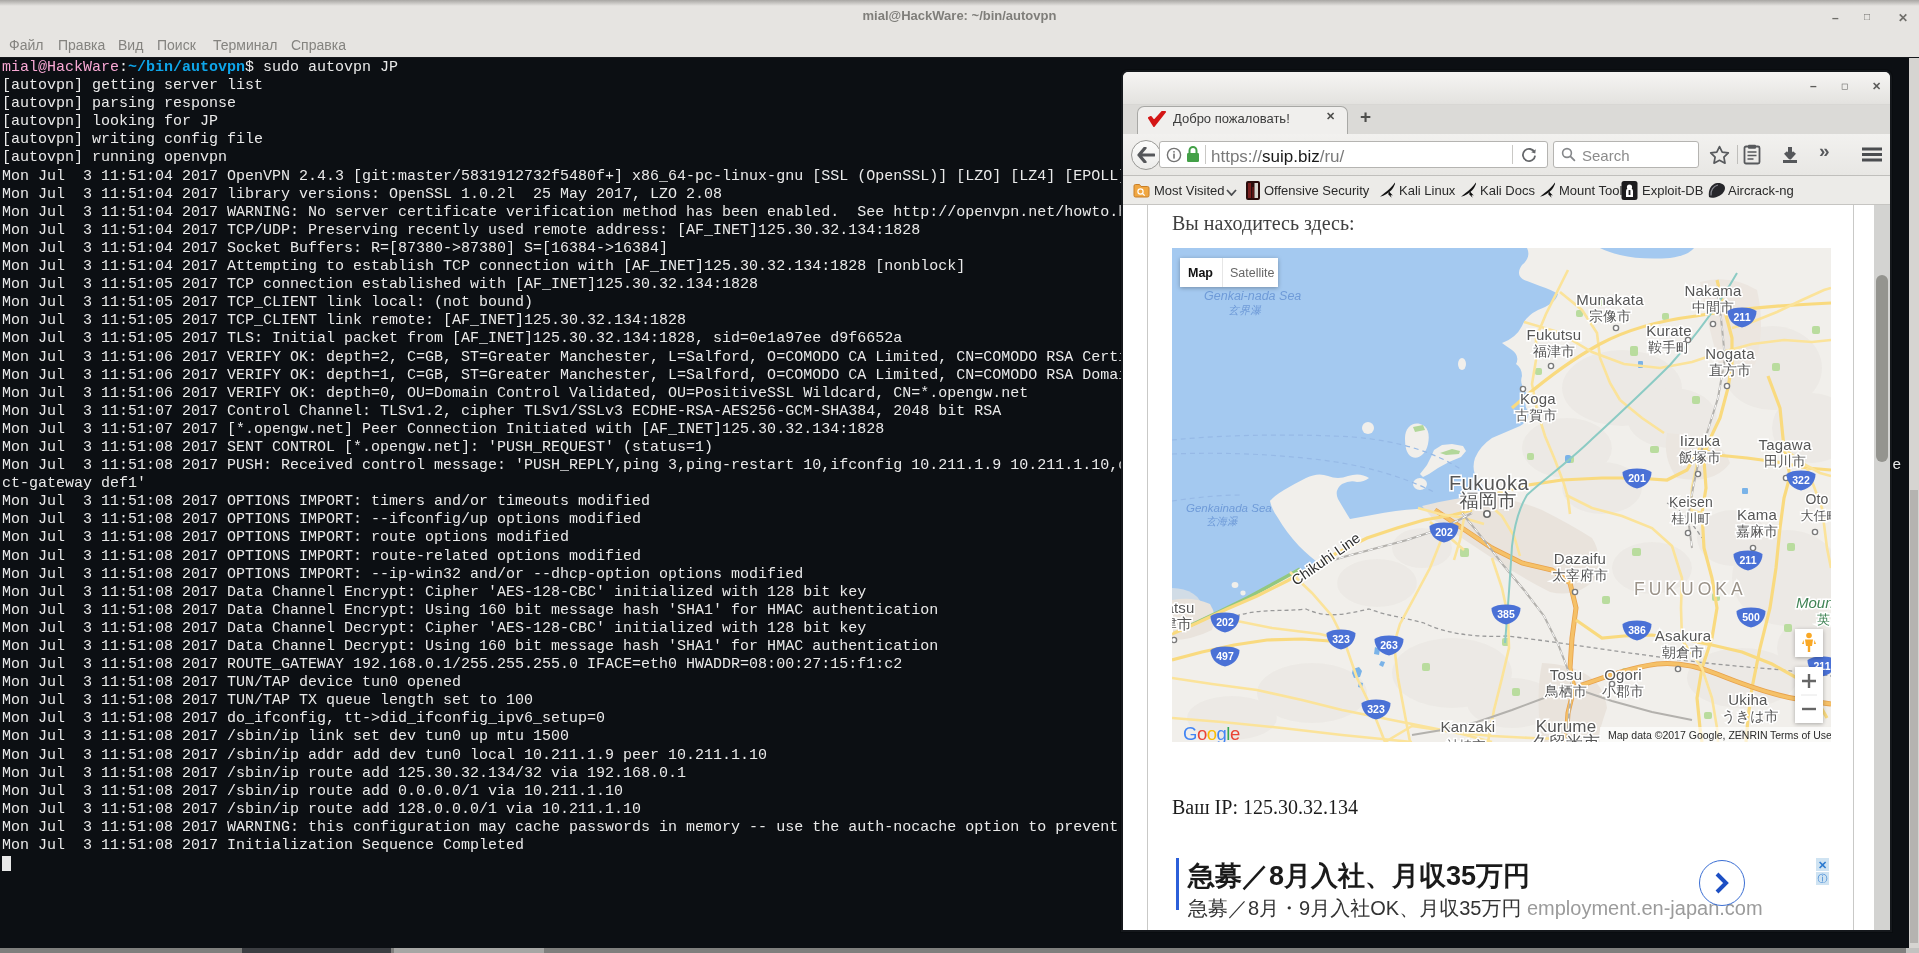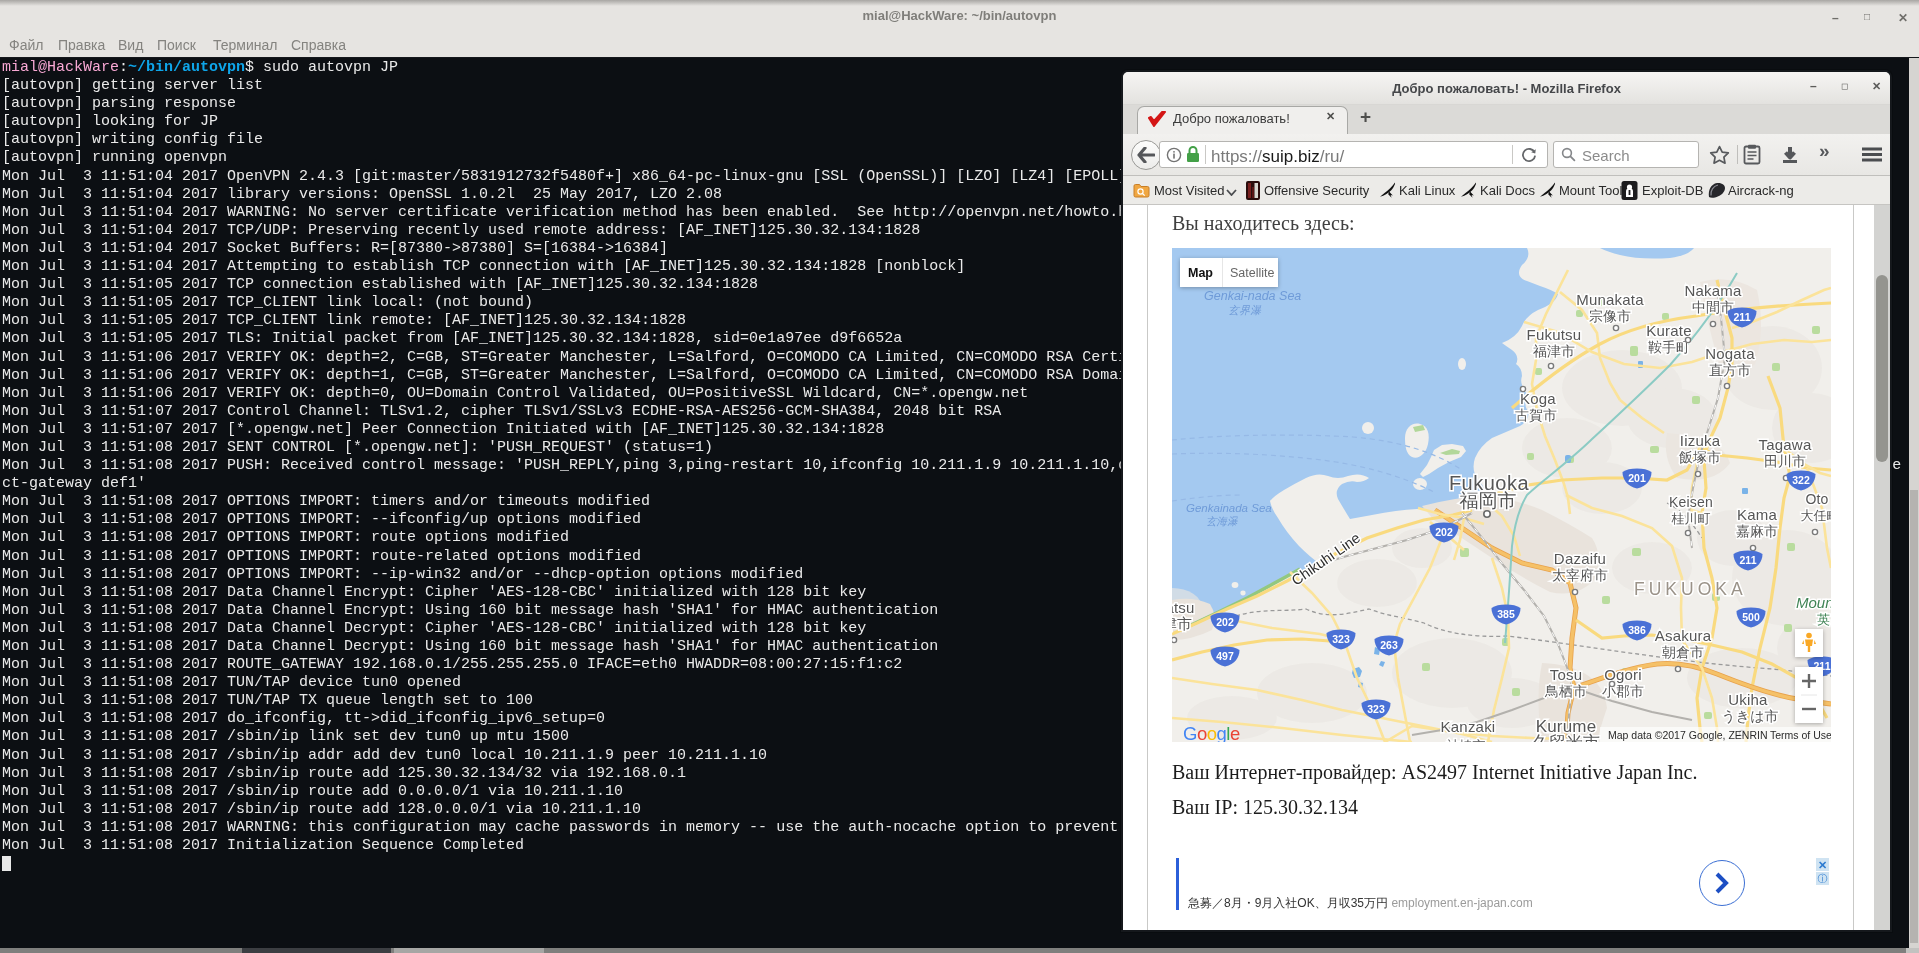--- a/index.html
+++ b/index.html
@@ -81,21 +81,20 @@
     <div id="tthumb"></div>
   </div>
 <div id="taskbar">
 <div style="position:absolute;left:242px;top:0;width:149px;height:5px;background:#3c3e42"></div>
 <div style="position:absolute;left:394px;top:0;width:150px;height:5px;background:#a6a6a4"></div>
 <div style="position:absolute;left:1906px;top:0;width:13px;height:5px;background:#c2c2c0"></div>
 </div>
 
 <div id="ffwin" style="position:absolute;left:1121px;top:70px;width:771px;height:862px;border:2px solid #15181c;border-radius:7px 7px 0 0;background:#ececea;box-shadow:0 0 0 1px rgba(0,0,0,.2)">
  <div id="fftitle" style="position:absolute;left:0;top:0;width:767px;height:33px;background:linear-gradient(#f6f5f3,#e3e2df);border-radius:6px 6px 0 0;border-bottom:1px solid #d8d7d4">
-  <div style="position:absolute;left:0;top:9px;width:100%;text-align:center;font-size:13px;font-weight:bold;color:#45474a">Добро пожаловать! - Mozilla Firefox</div>
   <span style="position:absolute;left:687px;top:7px;font-size:12px;font-weight:bold;color:#5c5c5a">–</span>
   <span style="position:absolute;left:718px;top:9px;font-size:9px;color:#5c5c5a">◻</span>
   <span style="position:absolute;left:749px;top:8px;font-size:11px;font-weight:bold;color:#5c5c5a">✕</span>
  </div>
  <div id="fftabs" style="position:absolute;left:0;top:33px;width:767px;height:29px;background:#dbdad7">
   <div style="position:absolute;left:14px;top:1px;width:211px;height:28px;background:#f0efed;border:1px solid #a8a8a5;border-bottom:none;border-radius:7px 7px 0 0"></div>
   <svg style="position:absolute;left:24px;top:6px" width="20" height="17" viewBox="0 0 20 17">
         <path d="M2,7 L7,15 L18,1 L16,0 L7,10 L4,6 Z" fill="#d41616" stroke="#d41616" stroke-width="2" stroke-linejoin="round"></path>
       </svg>
   <span style="position:absolute;left:50px;top:6px;font-size:13px;color:#3a3a3a">Добро пожаловать!</span>
@@ -490,25 +489,25 @@
 <path d="M630,461 h14" stroke="#666" stroke-width="2.4"></path>
           </g>
 
 <text x="11" y="492" style="font-size:18.5px;letter-spacing:-0.5px"><tspan fill="#4285F4">G</tspan><tspan fill="#EA4335">o</tspan><tspan fill="#FBBC05">o</tspan><tspan fill="#4285F4">g</tspan><tspan fill="#34A853">l</tspan><tspan fill="#EA4335">e</tspan></text>
 
 <rect x="428" y="479" width="231" height="15" fill="#ffffff" opacity="0.65"></rect>
           <text x="436" y="491" style="font-size:10.5px;fill:#2a2a2a">Map data ©2017 Google, ZENRIN</text>
 <text x="598" y="491" style="font-size:10.5px;fill:#2a2a2a">Terms of Use</text>
 </svg>
       </div>
-  <div style="position:absolute;left:49px;top:556px;font-family:'Liberation Serif',serif;font-size:20px;color:#1c1c1c">Ваш Интернет-провайдер: AS2497 Internet Initiative Japan Inc.</div>
   <div style="position:absolute;left:49px;top:591px;font-family:'Liberation Serif',serif;font-size:20px;color:#1c1c1c">Ваш IP: 125.30.32.134</div>
   <div id="ad" style="position:absolute;left:53px;top:653px;width:676px;height:64px;background:#fff">
    <div style="position:absolute;left:0;top:0px;width:3px;height:52px;background:#2b5fd9"></div>
-   <div style="position:absolute;left:12px;top:37px;font-size:12px;color:#333">急募／8月・9月入社OK、月収35万円 <span style="color:#9b9b9b">employment.en-japan.com</span></div>
+   <div style="position:absolute;left:12px;top:0px;font-size:27px;font-weight:bold;color:#1a1a1a;letter-spacing:0px">急募／8月入社、月収35万円</div>
+   <div style="position:absolute;left:12px;top:37px;font-size:20px;color:#333">急募／8月・9月入社OK、月収35万円 <span style="color:#9b9b9b">employment.en-japan.com</span></div>
    <div style="position:absolute;left:523px;top:2px;width:46px;height:46px;border-radius:24px;border:1.5px solid #3b6fd4"></div>
    <svg style="position:absolute;left:539px;top:14px" width="14" height="22" viewBox="0 0 14 22">
           <path d="M2,2 L11,11 L2,20" stroke="#1d4fc4" stroke-width="4" fill="none"></path>
         </svg>
    <div style="position:absolute;left:640px;top:0px;width:13px;height:13px;background:#cfe3f2;color:#2d7bd0;font-size:11px;font-weight:bold;text-align:center;line-height:14px">✕</div>
    <div style="position:absolute;left:640px;top:14px;width:13px;height:13px;background:#cfe3f2;color:#2d7bd0;font-size:10px;text-align:center;line-height:14px">ⓘ</div>
   </div>
   <div id="ffscroll" style="position:absolute;left:751px;top:0;width:16px;height:725px;background:#d3d3d1">
     <div style="position:absolute;left:2px;top:70px;width:12px;height:187px;border-radius:6px;background:#94948f"></div>
   </div>

